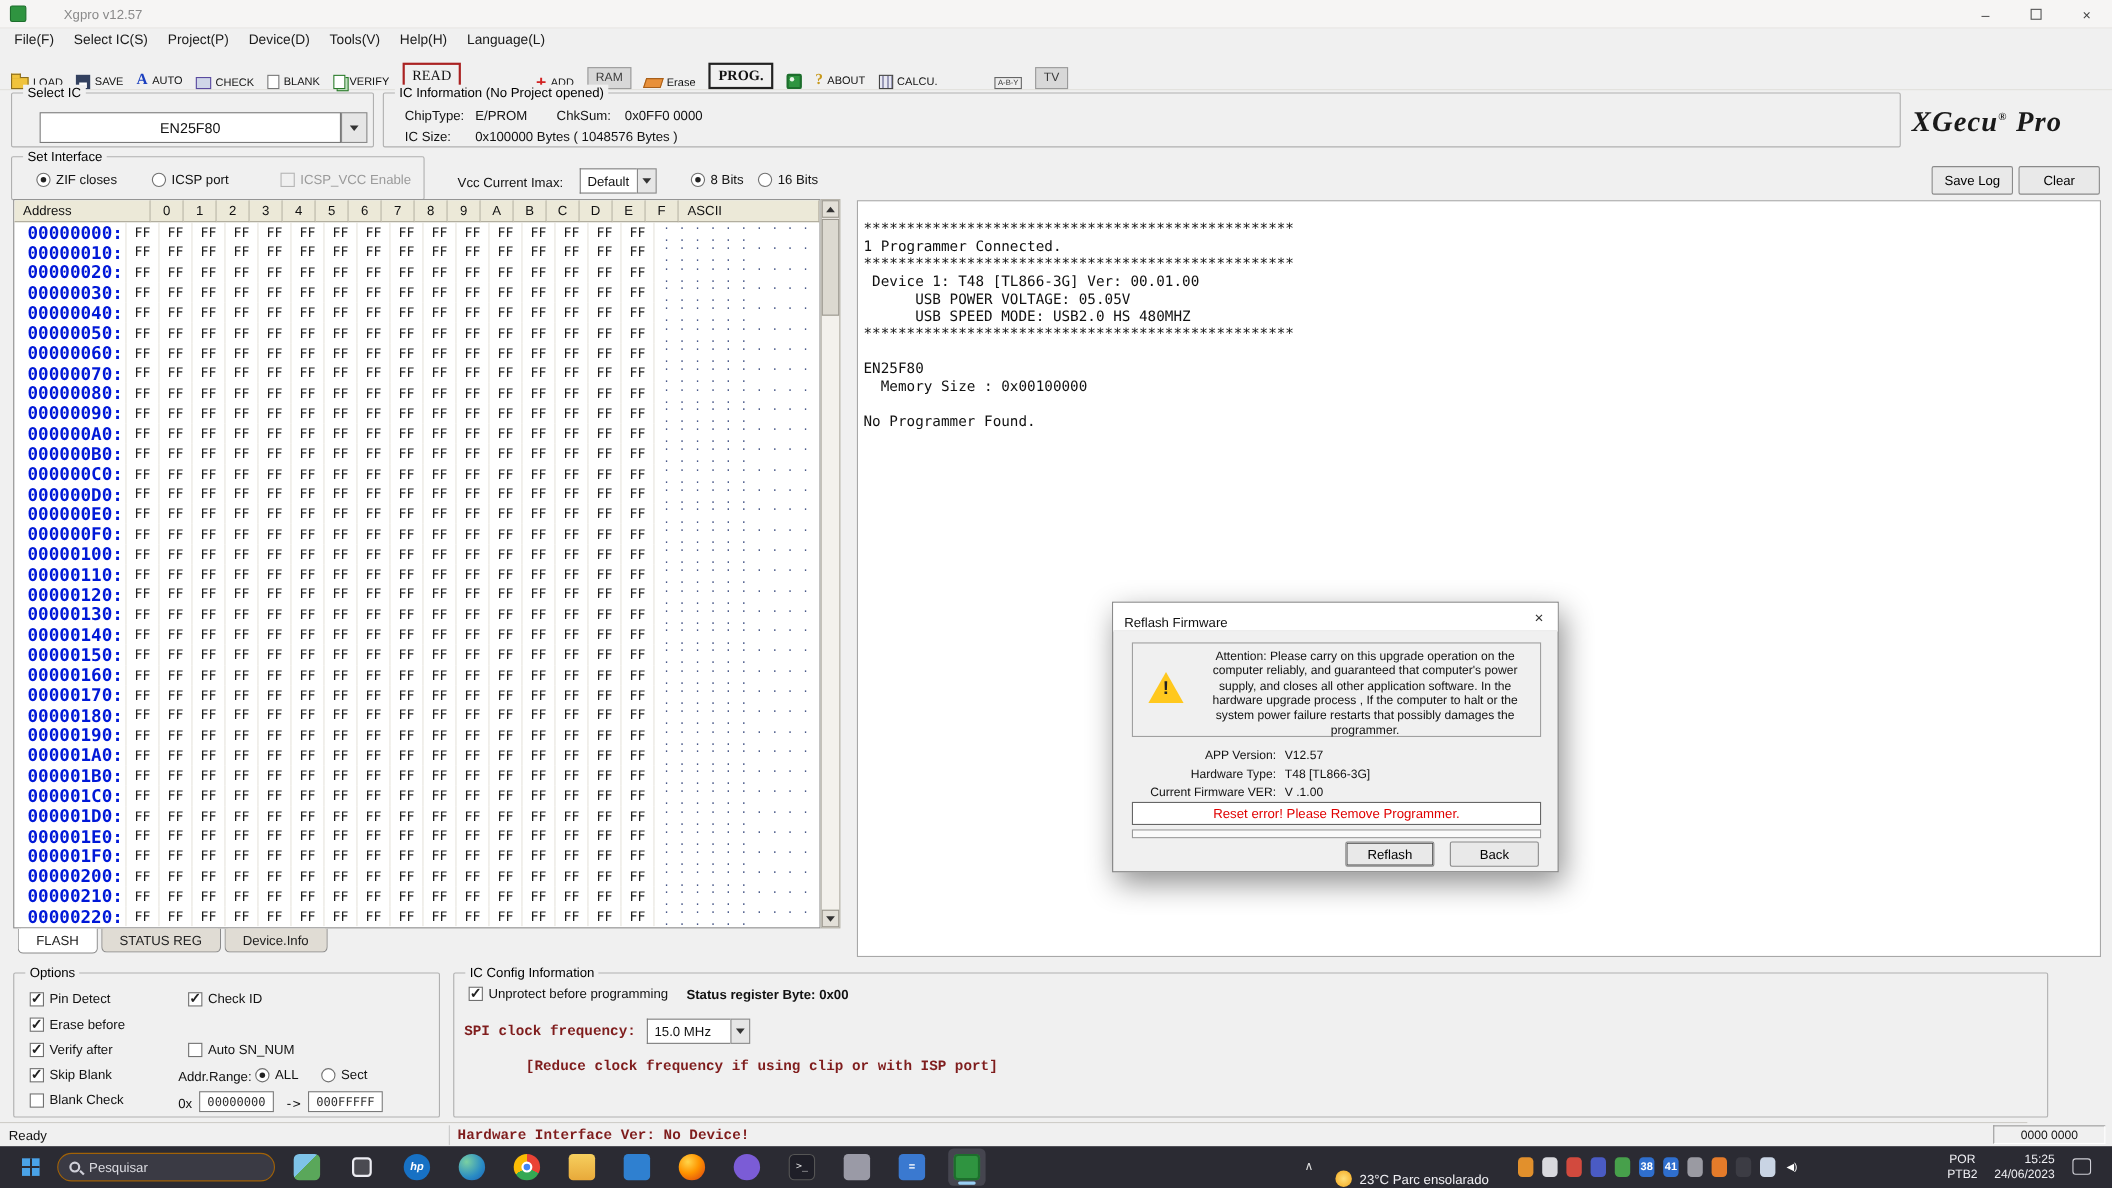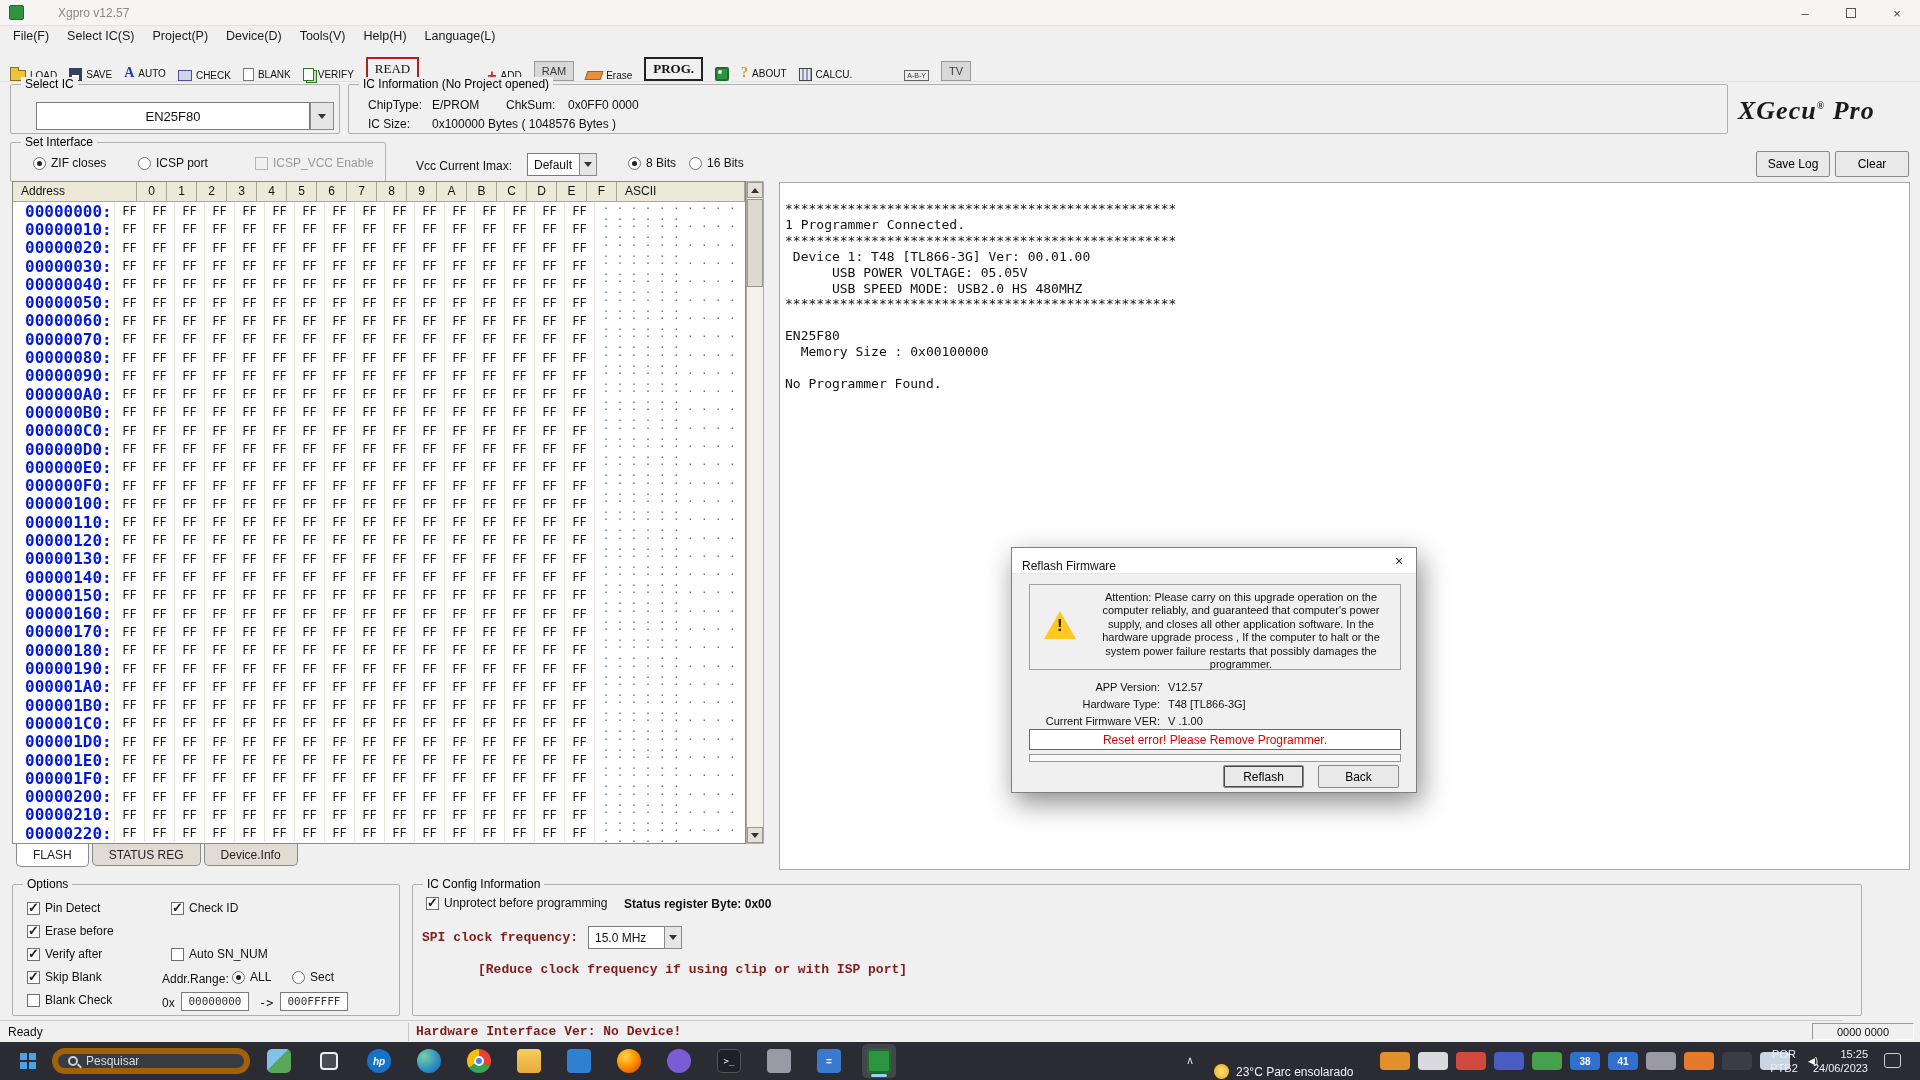--- a/index.html
+++ b/index.html
@@ -83,21 +83,21 @@
   .mono-bold{font-family:Liberation Mono, monospace;font-weight:bold;font-size:13px;color:#7f1d1d}
   .mini-combo{position:absolute;display:flex;height:23px}
   .mini-combo .val{background:#fff;border:1px solid #7a7a7a;border-right:none;display:flex;align-items:center;padding:0 6px;font-size:12px}
   .mini-combo .dd-btn{width:18px}
   
   .statusbar{position:absolute;left:0;top:1020px;width:1843px;height:22px;background:#f0f0f0;border-top:1px solid #cfcdc8}
   .sunk{border:1px solid #9a9a9a;border-right-color:#fff;border-bottom-color:#fff}
   
   .taskbar{position:absolute;left:0;top:1042px;width:1920px;height:38px;background:#2b2b33;color:#e6e6ea}
   .start{position:absolute;left:20px;top:11px;width:16px;height:16px;background:linear-gradient(to right,transparent 7px,#2b2b33 7px 9px,transparent 9px),linear-gradient(to bottom,transparent 7px,#2b2b33 7px 9px,transparent 9px),#4aa3e8}
-  .search-pill{position:absolute;left:52px;top:6px;width:198px;height:26px;background:#3a3a44;border:6px solid #a16207;border-radius:14px;display:flex;align-items:center;padding-left:10px;gap:8px;font-size:12px;color:#dcdce2}
+  .search-pill{position:absolute;left:52px;top:6px;width:198px;height:26px;background:#3a3a44;border:1px solid #a16207;border-radius:14px;display:flex;align-items:center;padding-left:10px;gap:8px;font-size:12px;color:#dcdce2}
   .mag{width:10px;height:10px;border:2px solid #cfcfd8;border-radius:50%;position:relative;flex:none}
   .mag::after{content:"";position:absolute;left:7px;top:7px;width:5px;height:2px;background:#cfcfd8;transform:rotate(45deg)}
   .pinned{position:absolute;left:262px;top:2px;display:flex;gap:16px}
   .pin{width:34px;height:34px;border-radius:5px;display:flex;align-items:center;justify-content:center;position:relative}
   .pin.active{background:#45454f}
   .pin.active::after{content:"";position:absolute;bottom:1px;left:9px;width:16px;height:3px;border-radius:2px;background:#9ad0f5}
   .pin-ic{width:24px;height:24px;display:flex;align-items:center;justify-content:center;font-size:10px;color:#fff;border-radius:5px}
   .pin-photos{background:linear-gradient(135deg,#7ec3e8 45%,#5aa75a 45%)}
   .pin-task-view{width:18px;height:18px;border:2px solid #ececf2;border-radius:4px;background:rgba(255,255,255,.15)}
   .pin-hp{background:#1771c4;border-radius:50%;font-style:italic;font-weight:bold}
@@ -105,21 +105,21 @@
   .pin-chrome{background:conic-gradient(#ea4335 0 33%,#34a853 33% 66%,#fbbc05 66% 100%);border-radius:50%;position:relative}
   .pin-chrome::after{content:"";position:absolute;inset:7px;background:#4285f4;border:2px solid #fff;border-radius:50%}
   .pin-file-explorer{background:linear-gradient(#f6cf5e,#e8a93a);border-radius:4px}
   .pin-store{background:#2f80d0;border-radius:4px}
   .pin-firefox{background:radial-gradient(circle at 35% 30%,#ffd54a,#ff9500 45%,#e55b0c 80%);border-radius:50%}
   .pin-purple-app{background:#7b5cd6;border-radius:50%}
   .pin-terminal{background:#1f1f28;border:1px solid #555;font-family:"DejaVu Sans Mono",monospace;font-size:9px;color:#eee}
   .pin-gray-app{background:#9a9aa6;border-radius:4px}
   .pin-calculator{background:#3a79d0;border-radius:4px;font-weight:bold}
   .pin-xgpro{background:#2f9440;border-radius:4px;box-shadow:inset 0 0 0 2px #1d6e2c}
-  .tray-ic{width:30px;height:18px;border-radius:4px;font-size:9px;color:#fff;display:flex;align-items:center;justify-content:center;flex:none}
+  .tray-ic{width:14px;height:18px;border-radius:4px;font-size:9px;color:#fff;display:flex;align-items:center;justify-content:center;flex:none}
   .tray-ic.badge{font-weight:bold;font-size:10px}
   .sun{width:15px;height:15px;border-radius:50%;background:radial-gradient(#ffe07a,#f3a61c);flex:none}
   
   .dialog{position:absolute;left:1011px;top:547px;width:406px;height:246px;background:#f0f0f0;border:1px solid #7f7f7f;box-shadow:4px 10px 26px rgba(0,0,0,.45);z-index:100}
   .dlg-title{position:absolute;left:0;top:0;width:100%;height:26px;background:#fff;display:flex;align-items:flex-end;padding-left:10px;font-size:12px;border-bottom:1px solid #e6e6e6}
   .dlg-close{position:absolute;right:0;top:0;width:34px;height:25px;display:flex;align-items:center;justify-content:center;font-size:14px;color:#333}
   .warn-panel{position:absolute;left:17px;top:36px;width:372px;height:86px;border:1px solid #a0a0a0;background:#f0f0f0}
   .warn-tri{position:absolute;left:14px;top:26px;width:0;height:0;border-left:16px solid transparent;border-right:16px solid transparent;border-bottom:28px solid #ffc81e}
   .warn-tri::after{content:"!";position:absolute;left:-3px;top:5px;font-weight:bold;font-size:17px;color:#222}
   .warn-text{position:absolute;left:58px;top:6px;width:306px;font-size:11px;line-height:13.4px;text-align:center;color:#111}

